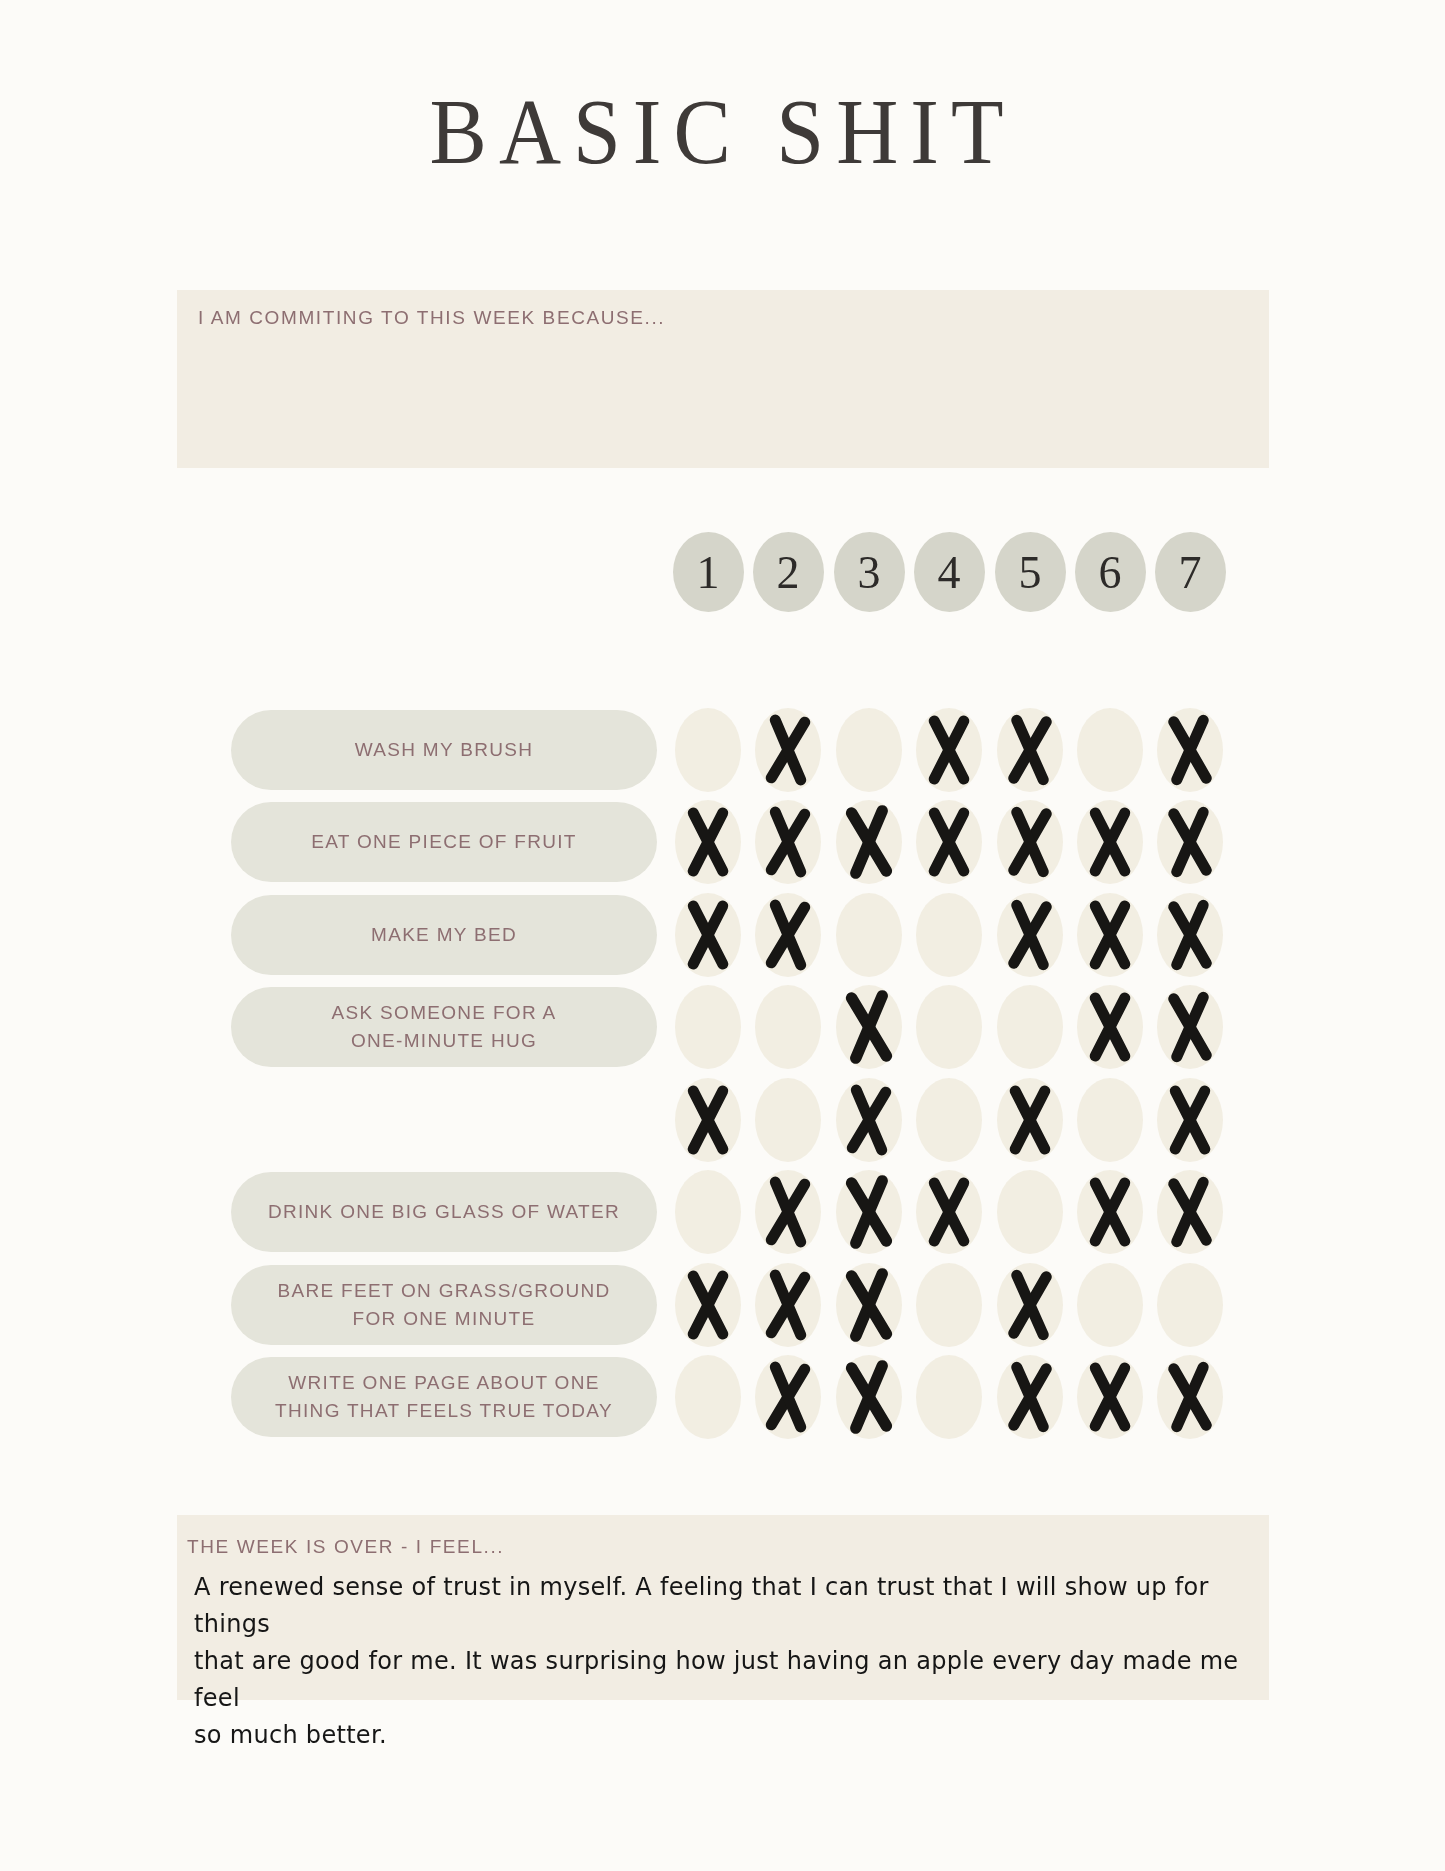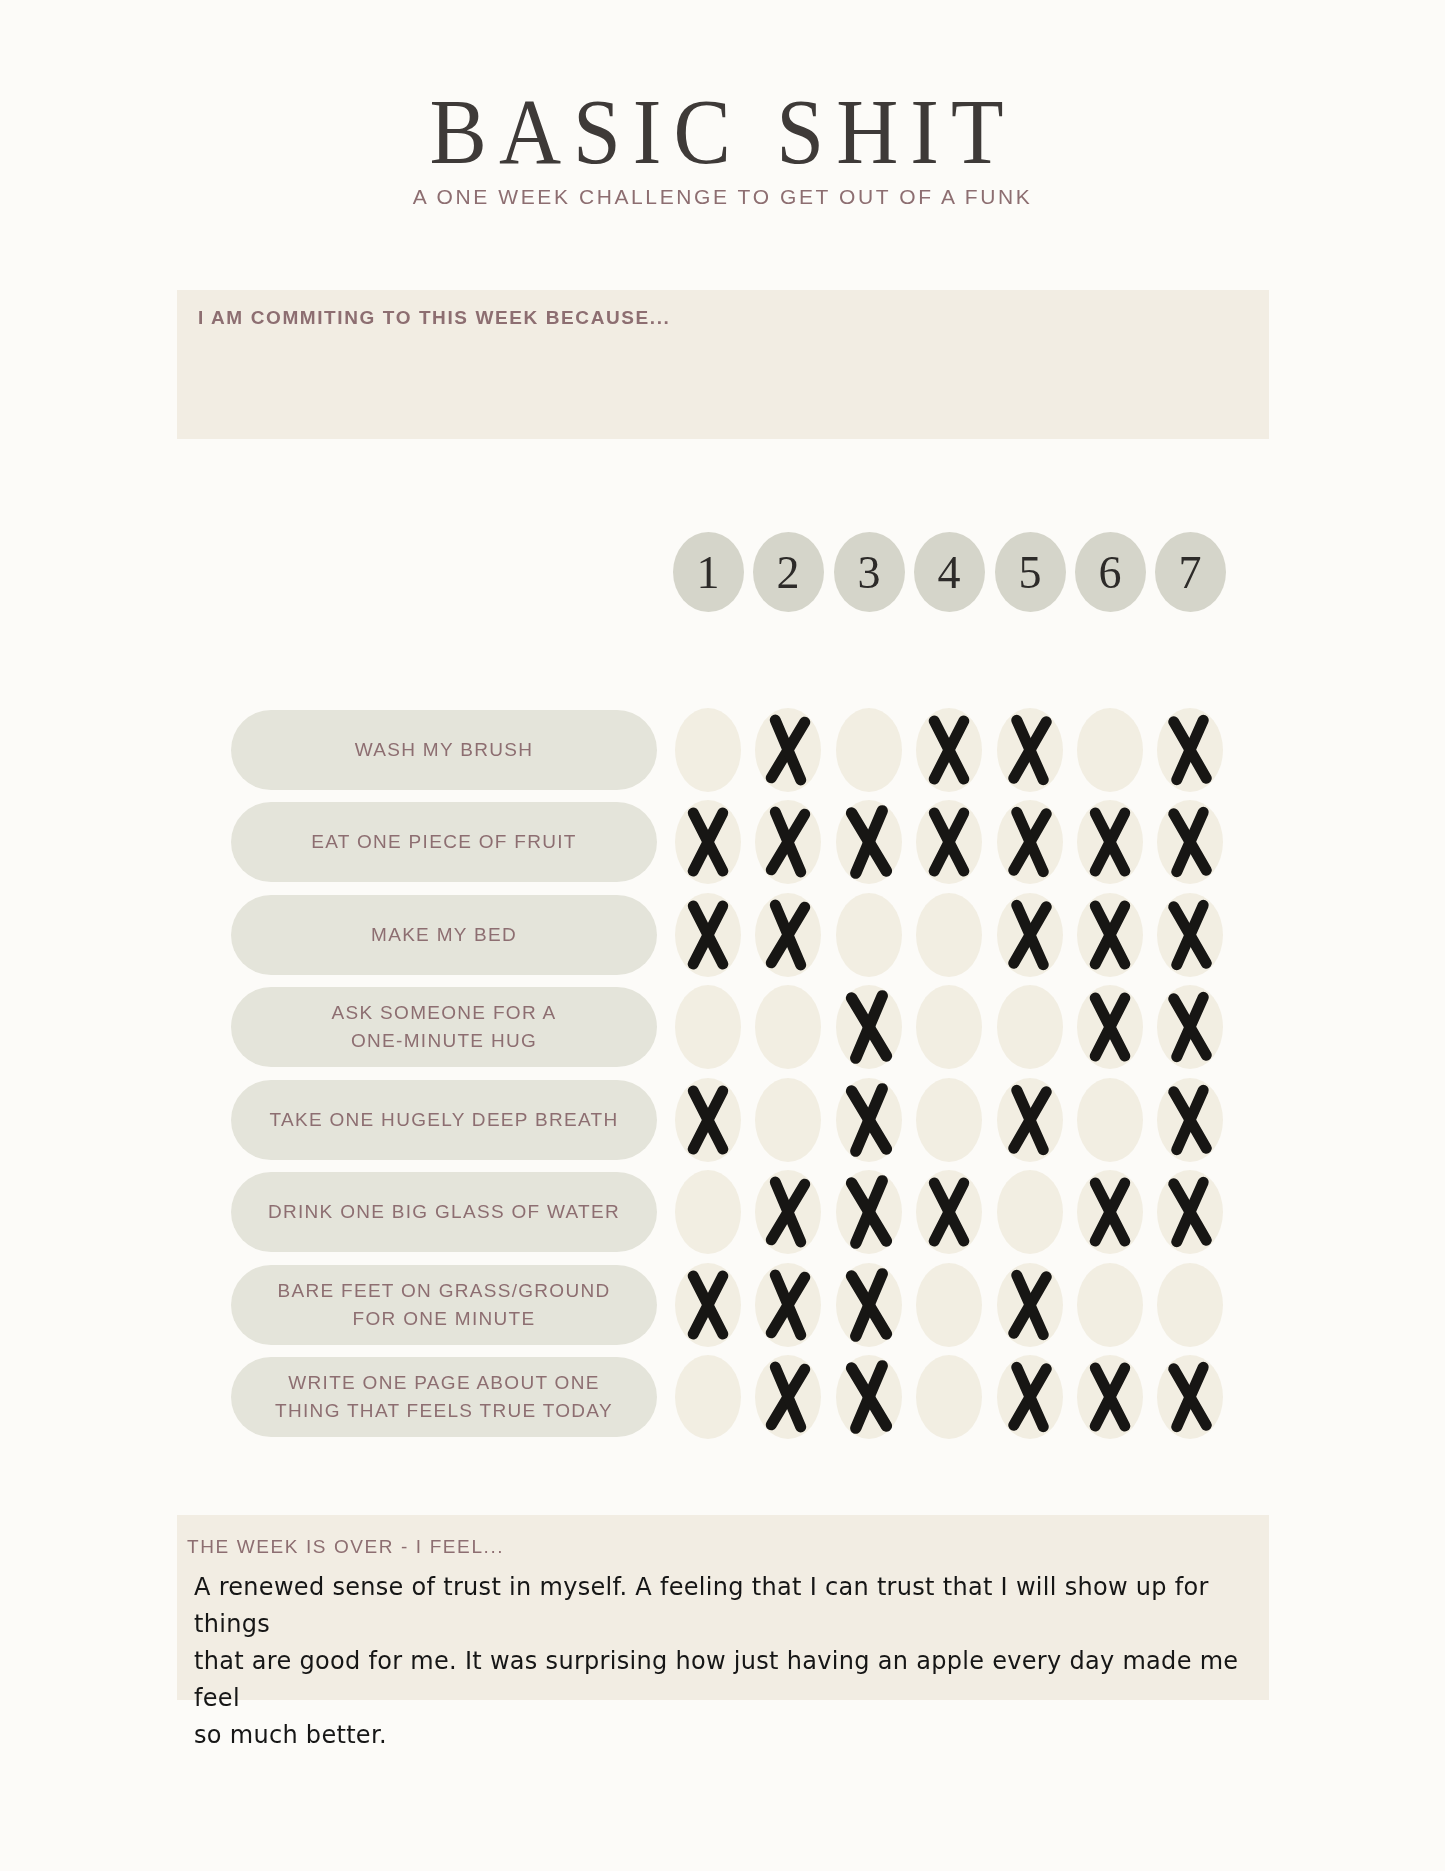--- a/index.html
+++ b/index.html
@@ -27,21 +27,21 @@
     transform:scaleY(1.08);transform-origin:top center;
   }
   .subtitle{
     position:absolute;top:185px;left:0;width:100%;text-align:center;
     font-size:21px;letter-spacing:2.6px;color:var(--accent-text);
   }
   
   .commit-box,.review-box{
     position:absolute;left:177px;width:1092px;background:var(--box-bg);
   }
-  .commit-box{top:290px;height:149px;font-weight:bold;}
+  .commit-box{top:290px;height:178px;}
   .review-box{top:1515px;height:185px;}
   .box-label{
     position:absolute;font-size:19px;letter-spacing:1.6px;color:var(--accent-text);
   }
   .commit-box .box-label{left:21px;top:17px;}
   .review-box .box-label{left:10px;top:21px;}
   .handwriting{
     font-family:"DejaVu Sans",sans-serif;color:var(--ink);
   }
   .commit-answer{
@@ -88,21 +88,20 @@
   .cell:nth-child(4) .xmark{transform:rotate(-4deg) scale(1.04);}
   .cell:nth-child(6) .xmark{transform:rotate(3deg);}
   .cell:nth-child(8) .xmark{transform:rotate(-3deg);}
 </style>
 </head>
 <body>
 
 <div class="page">
 
   <div class="title">BASIC SHIT</div>
-  <div class="subtitle">A ONE WEEK CHALLENGE TO GET OUT OF A FUNK</div>
 
   <div class="commit-box">
     <div class="box-label">I AM COMMITING TO THIS WEEK BECAUSE...</div>
   </div>
 
   <div class="day-header">
       <div class="day-circle" style="left: 672.5px;">1</div>
       <div class="day-circle" style="left: 752.5px;">2</div>
       <div class="day-circle" style="left: 833.5px;">3</div>
       <div class="day-circle" style="left: 913.5px;">4</div>
@@ -193,23 +192,20 @@
         <div class="cell" style="left: 916px;"></div>
         <div class="cell" style="left: 997px;"></div>
         <div class="cell" style="left: 1077px;">
           <div class="xmark"></div>
         </div>
         <div class="cell" style="left: 1157px;">
           <div class="xmark"></div>
         </div>
       </div>
       <div class="task-row" style="top: 1079.5px;">
-        <div class="task-pill">
-          <div class="task-label">TAKE ONE HUGELY DEEP BREATH</div>
-        </div>
         <div class="cell" style="left: 675px;">
           <div class="xmark"></div>
         </div>
         <div class="cell" style="left: 755px;"></div>
         <div class="cell" style="left: 836px;">
           <div class="xmark"></div>
         </div>
         <div class="cell" style="left: 916px;"></div>
         <div class="cell" style="left: 997px;">
           <div class="xmark"></div>

